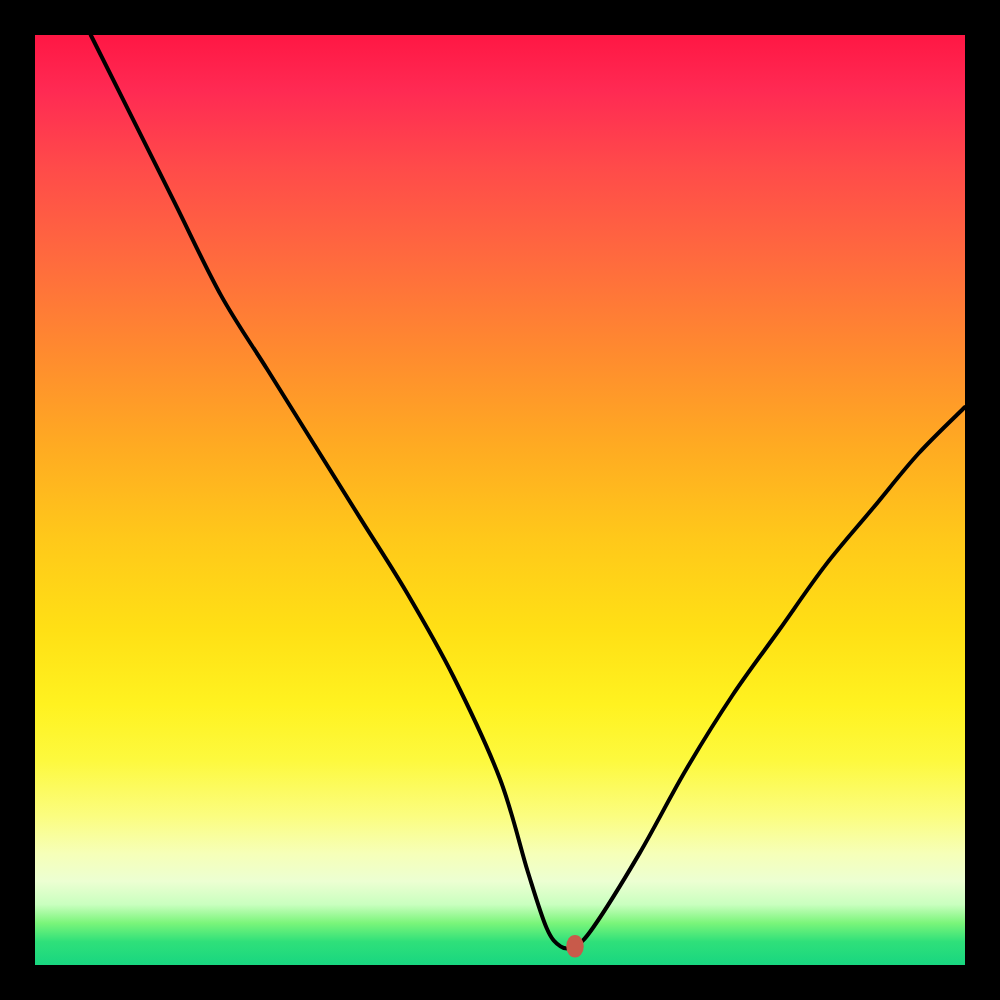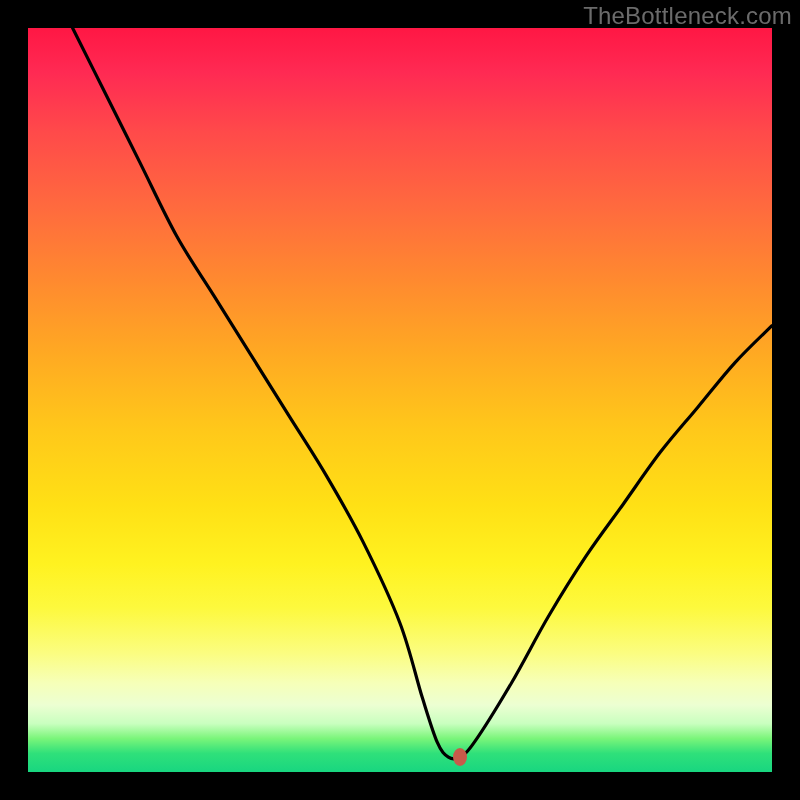--- a/index.html
+++ b/index.html
@@ -70,21 +70,20 @@
     background: #c85a4a;
     border-radius: 7px / 9px;
     transform: translate(-50%, -50%);
   }
 </style>
 </head>
 <body>
 
 <div class="frame">
 
-  <div class="watermark">TheBottleneck.com</div>
 
   <div class="plot-area">
 
     <svg class="curve" viewBox="0 0 744 744" preserveAspectRatio="none">
 
       <path id="curve-path" fill="none" stroke="#000000" stroke-width="3.2" stroke-linejoin="round" stroke-linecap="round" d="M 44.6 0.0 C 49.6 9.9, 63.2 37.2, 74.4 59.5 C 85.6 81.8, 99.2 109.1, 111.6 133.9 C 124.0 158.7, 136.4 186.0, 148.8 208.3 C 161.2 230.6, 173.6 248.0, 186.0 267.8 C 198.4 287.7, 210.8 307.5, 223.2 327.4 C 235.6 347.2, 248.0 367.0, 260.4 386.9 C 272.8 406.7, 285.2 425.3, 297.6 446.4 C 310.0 467.5, 322.4 488.6, 334.8 513.4 C 347.2 538.2, 362.1 569.2, 372.0 595.2 C 381.9 621.2, 388.1 649.8, 394.3 669.6 C 400.5 689.4, 404.9 704.3, 409.2 714.2 C 413.5 724.2, 416.6 726.6, 420.4 729.1 C 424.1 731.6, 427.2 731.6, 431.5 729.1 C 435.9 726.6, 437.7 726.6, 446.4 714.2 C 455.1 701.8, 471.2 675.8, 483.6 654.7 C 496.0 633.6, 508.4 608.8, 520.8 587.8 C 533.2 566.7, 545.6 546.8, 558.0 528.2 C 570.4 509.6, 582.8 493.5, 595.2 476.2 C 607.6 458.8, 620.0 440.2, 632.4 424.1 C 644.8 408.0, 657.2 394.3, 669.6 379.4 C 682.0 364.6, 694.4 348.4, 706.8 334.8 C 719.2 321.2, 737.8 303.8, 744.0 297.6"></path>
     </svg>
 
     <div id="marker" class="marker" title="58" style="left: 431.52px; top: 729.12px; background: rgb(200, 90, 74);"></div>
 

